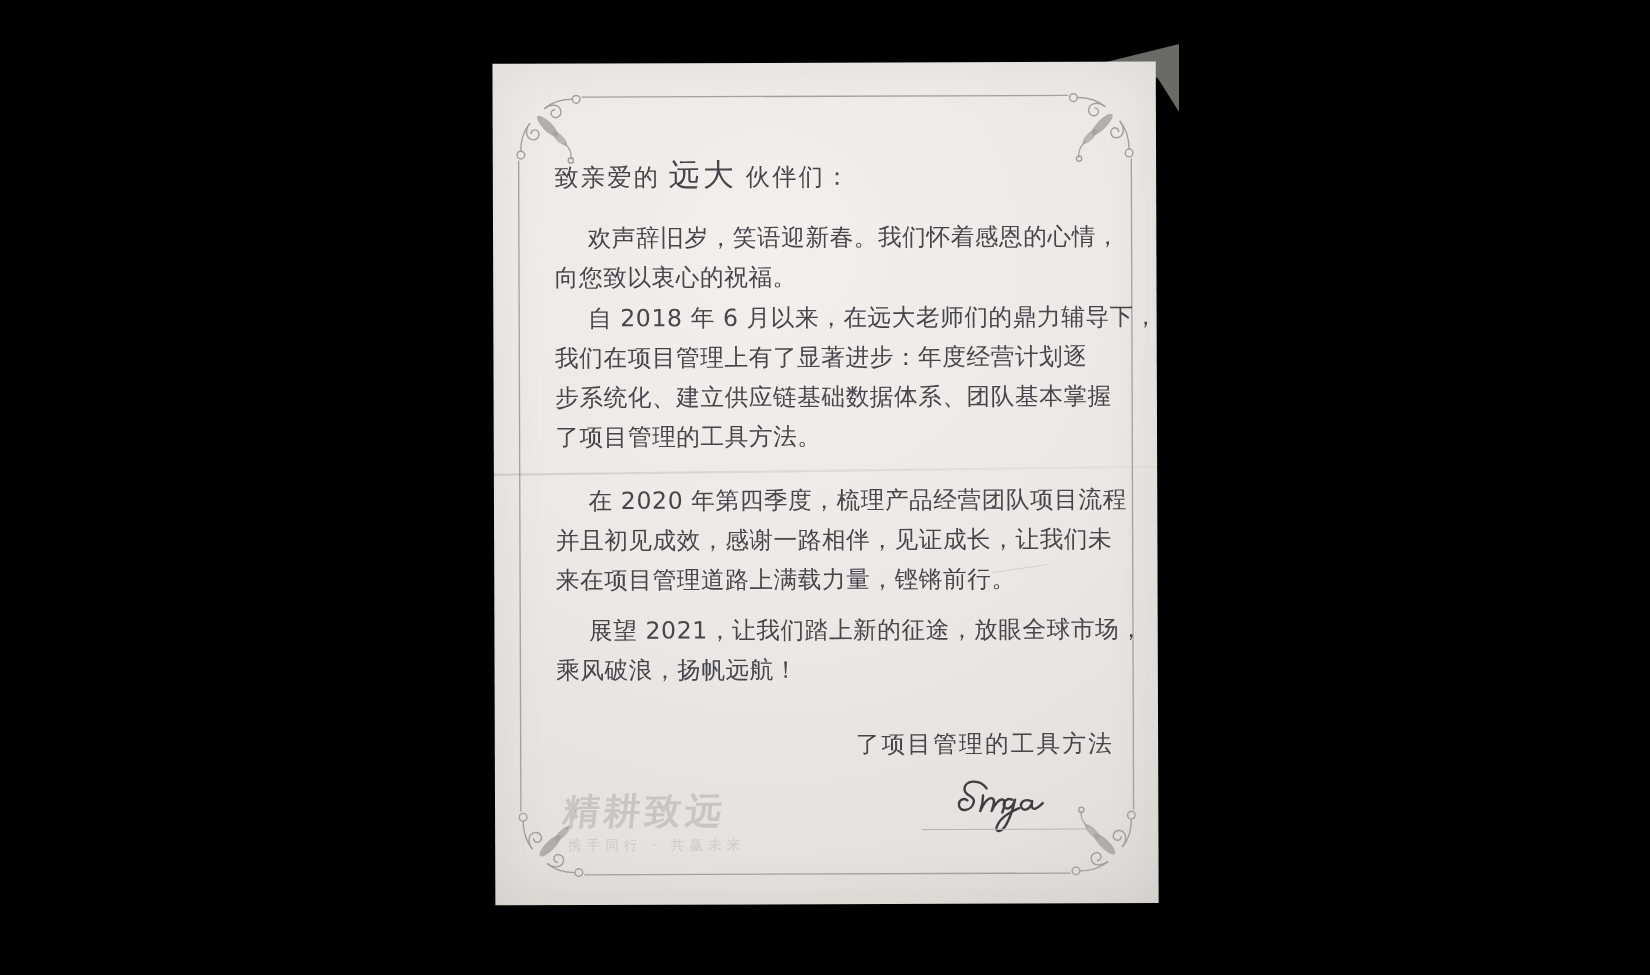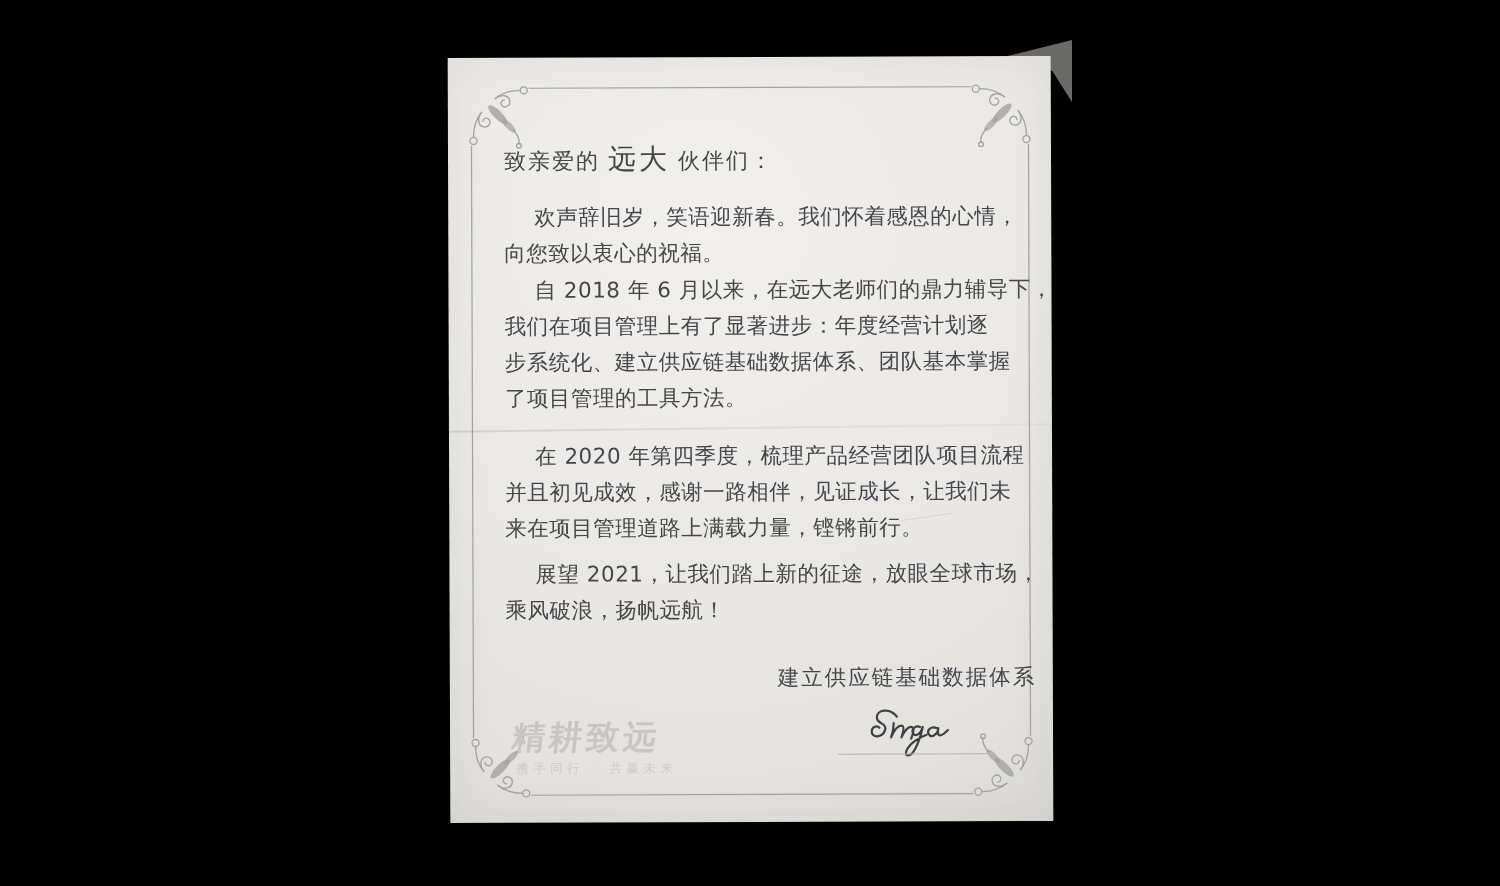--- a/index.html
+++ b/index.html
@@ -127,21 +127,21 @@
       <div class="ln indent">在 2020 年第四季度，梳理产品经营团队项目流程</div>
       <div class="ln">并且初见成效，感谢一路相伴，见证成长，让我们未</div>
       <div class="ln">来在项目管理道路上满载力量，铿锵前行。</div>
     </div>
 
     <div class="hand para p4">
       <div class="ln indent">展望 2021，让我们踏上新的征途，放眼全球市场，</div>
       <div class="ln">乘风破浪，扬帆远航！</div>
     </div>
 
-    <div class="hand signoff">建立供应链基础数据体系</div>
+    <div class="hand signoff">了项目管理的工具方法</div>
 
     <div class="signature-wrap" aria-label="Enya">
       <svg width="110" height="62" viewBox="0 0 160 96" xmlns="http://www.w3.org/2000/svg">
         <g stroke="#3e3e44" stroke-width="3.4" fill="none" stroke-linecap="round" stroke-linejoin="round">
           <path d="M52 22 C42 8 20 10 21 24 C22 33 36 32 34 41 C31 55 12 56 13 44 C13.5 37 21 35 25 39"></path>
           <path d="M47 32 C47 40 45 48 43 54 C47 44 54 34 60 36 C65 38 61 48 59 54 C63 45 70 36 75 38 C80 40 76 51 74 56"></path>
           <path d="M88 38 C80 35 74 42 77 48 C80 53 87 50 90 43 C91 40 92 38 92 38 C90 47 86 61 80 72 C73 85 62 85 67 74 C71 64 86 54 98 50"></path>
           <path d="M114 40 C105 36 98 43 101 49 C104 55 112 52 115 45 C116 42 116 40 116 40 C115 47 115 52 120 51 C124 50 128 46 131 43"></path>
         </g>
       </svg>

